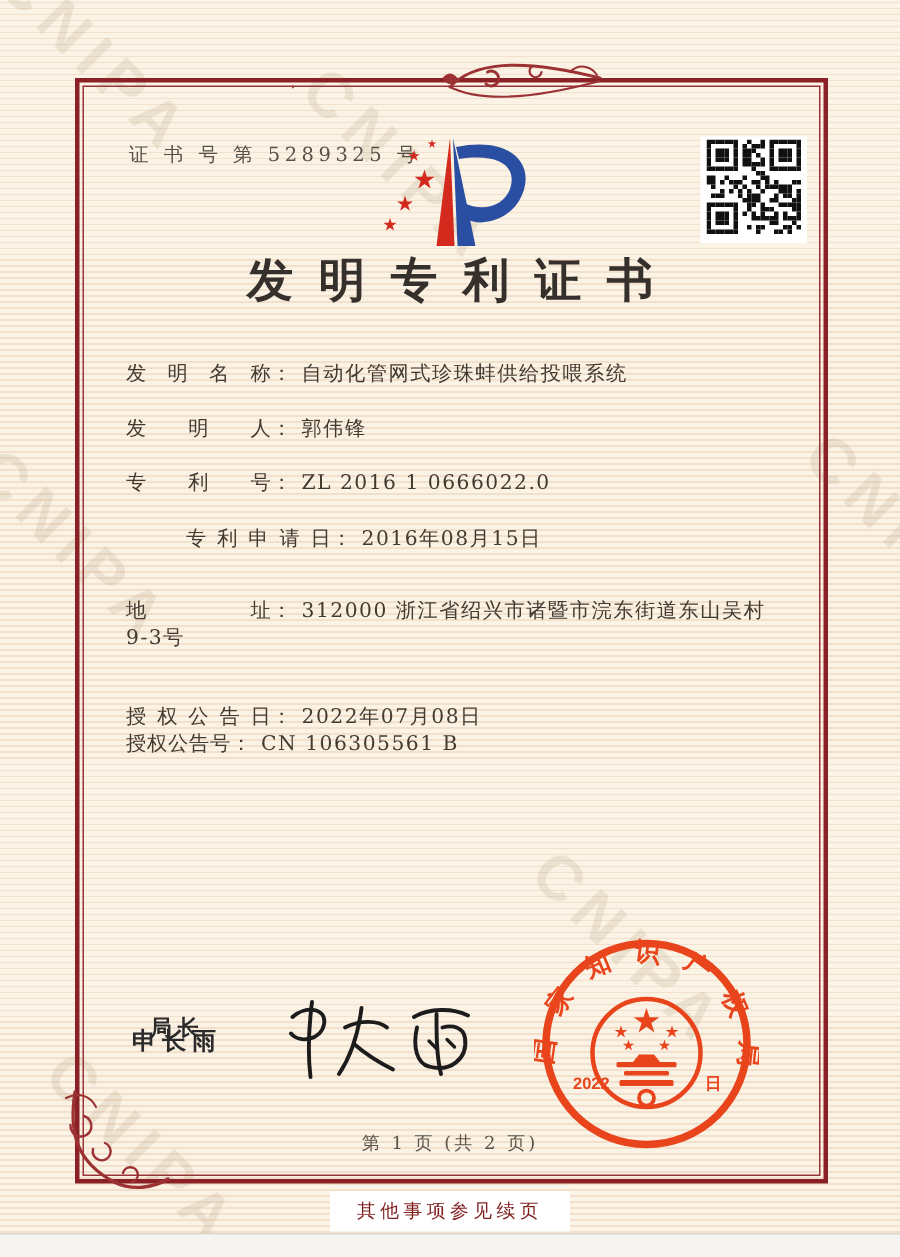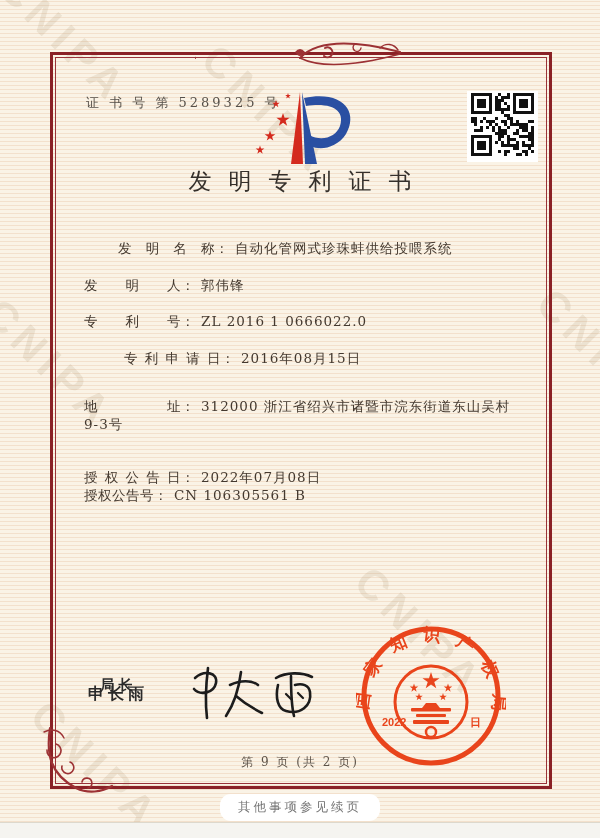--- a/index.html
+++ b/index.html
@@ -11,37 +11,37 @@
     font-size:42px;letter-spacing:7px;color:rgba(166,142,108,.17);transform:rotate(45deg);white-space:nowrap;}
   #frame{position:absolute;z-index:2;left:50px;top:52px;width:502px;height:737px;
     box-sizing:border-box;border:3px solid #8a2126;}
   #frame::after{content:"";position:absolute;inset:2px;border:1px solid #9a3338;}
   .orn{position:absolute;z-index:3;}
   .txt{position:absolute;z-index:3;color:#4a4038;}
   #cert-no{left:86px;top:94px;font-size:13px;letter-spacing:3px;color:#565049;}
   #qr-box{position:absolute;z-index:3;left:467px;top:91px;width:71px;height:71px;background:#fff;
     display:flex;align-items:center;justify-content:center;}
   #logo{left:243px;top:84px;}
-  #title{left:0;top:166px;width:600px;text-align:center;font-size:23px;font-weight:400;
+  #title{left:0;top:166px;width:600px;text-align:center;font-size:31px;font-weight:700;
     letter-spacing:17px;text-indent:17px;color:#35302b;}
   .field-row{position:absolute;z-index:3;left:84px;width:440px;font-size:13.5px;color:#44392f;letter-spacing:.5px;}
   .f-label{display:inline-block;width:97px;text-align:justify;text-align-last:justify;vertical-align:top;}
   .f-colon{display:inline-block;margin-right:6px;}
   .f-value{letter-spacing:1px;}
   .pair2{display:inline-block;}
   #paras{position:absolute;z-index:3;left:82px;top:486px;width:442px;font-size:12.8px;line-height:19.5px;
     color:#6e4136;letter-spacing:1.2px;text-align:justify;font-style:italic;}
   #paras p{margin:0 0 2px 0;text-indent:2em;}
   #sig-role{left:100px;top:676px;font-family:"Liberation Sans",sans-serif;font-weight:700;font-size:14.5px;letter-spacing:4px;color:#2a2a2a;}
   #sig-name{left:88px;top:684px;font-family:"Liberation Sans",sans-serif;font-weight:600;font-size:16px;letter-spacing:4px;color:#2a2a2a;}
   #signature-svg{position:absolute;z-index:3;left:178px;top:652px;}
   #seal{position:absolute;z-index:4;left:356px;top:620px;opacity:.93;}
   #page-info{left:0;top:754px;width:600px;text-align:center;font-size:12px;letter-spacing:2px;color:#5c5248;}
   #footer-note{position:absolute;z-index:3;left:0;top:794px;width:600px;text-align:center;}
-  #footer-note span{display:inline-block;background:#fff;padding:5px 18px;font-size:12.5px;letter-spacing:3px;color:#737373;border-radius:11px;}
+  #footer-note span{display:inline-block;background:#fff;padding:5px 18px;font-size:12.5px;letter-spacing:3px;color:#7f1d1d;}
   #bottom-strip{position:absolute;z-index:5;left:0;top:822px;width:600px;height:16px;background:#f5f4f0;border-top:1px solid #ddd8cc;}
 </style>
 </head>
 <body>
 
 <div id="page">
 
   <div class="wm" style="left:-18px;top:14px;">CNIPA</div>
   <div class="wm" style="left:185px;top:86px;">CNIPA</div>
   <div class="wm" style="left:520px;top:330px;">CNIPA</div>
@@ -316,21 +316,21 @@
     <path d="M61 14 C 100 6, 116 28, 103 50 C 94 64, 77 67, 68 62 L 66 51 C 79 58, 93 53, 97 42 C 102 27, 90 18, 63 22 Z" fill="#2a4fa2"></path>
     <use href="#star" transform="translate(40,36) scale(7)" fill="#d42a1e"></use>
     <use href="#star" transform="translate(27,52) scale(5.6)" fill="#d42a1e"></use>
     <use href="#star" transform="translate(17,66) scale(4.6)" fill="#d42a1e"></use>
     <use href="#star" transform="translate(33,20) scale(4)" fill="#d42a1e"></use>
     <use href="#star" transform="translate(45,12) scale(3)" fill="#d42a1e"></use>
   </svg>
 
   <div class="txt" id="title">发明专利证书</div>
 
-  <div class="field-row" style="top:240px;margin-left:34px;">
+  <div class="field-row" style="top:240px;">
     <span class="f-label">发明名称</span><span class="f-colon">：</span><span class="f-value">自动化管网式珍珠蚌供给投喂系统</span>
   </div>
   <div class="field-row" style="top:277px;">
     <span class="f-label">发明人</span><span class="f-colon">：</span><span class="f-value">郭伟锋</span>
   </div>
   <div class="field-row" style="top:313px;">
     <span class="f-label">专利号</span><span class="f-colon">：</span><span class="f-value">ZL 2016 1 0666022.0</span>
   </div>
   <div class="field-row" style="top:350px;margin-left:40px;">
     <span class="f-label">专利申请日</span><span class="f-colon">：</span><span class="f-value">2016年08月15日</span>
@@ -385,20 +385,20 @@
       <rect x="55" y="88" width="40" height="3.5" rx="1"></rect>
       <rect x="60" y="94" width="30" height="3" rx="1"></rect>
       <rect x="57" y="100" width="36" height="4" rx="1"></rect>
       <path d="M66 88 l4 -5 h10 l4 5 z"></path>
       <circle cx="75" cy="112" r="5" fill="none" stroke="#e8380d" stroke-width="2.5"></circle>
     </g>
     <text x="26" y="106" font-size="11" font-weight="bold" fill="#e8380d" font-family="'Liberation Sans',sans-serif">2022</text>
     <text x="114" y="106" font-size="11" font-weight="bold" fill="#e8380d" font-family="'DejaVu Serif',serif">日</text>
   </svg>
 
-  <div class="txt" id="page-info">第 9 页 (共 2 页)</div>
+  <div class="txt" id="page-info">第 1 页 (共 2 页)</div>
 
   <div id="footer-note">
     <span>其他事项参见续页</span>
   </div>
 
   <div id="bottom-strip"></div>
 </div>
 
 </body></html>

